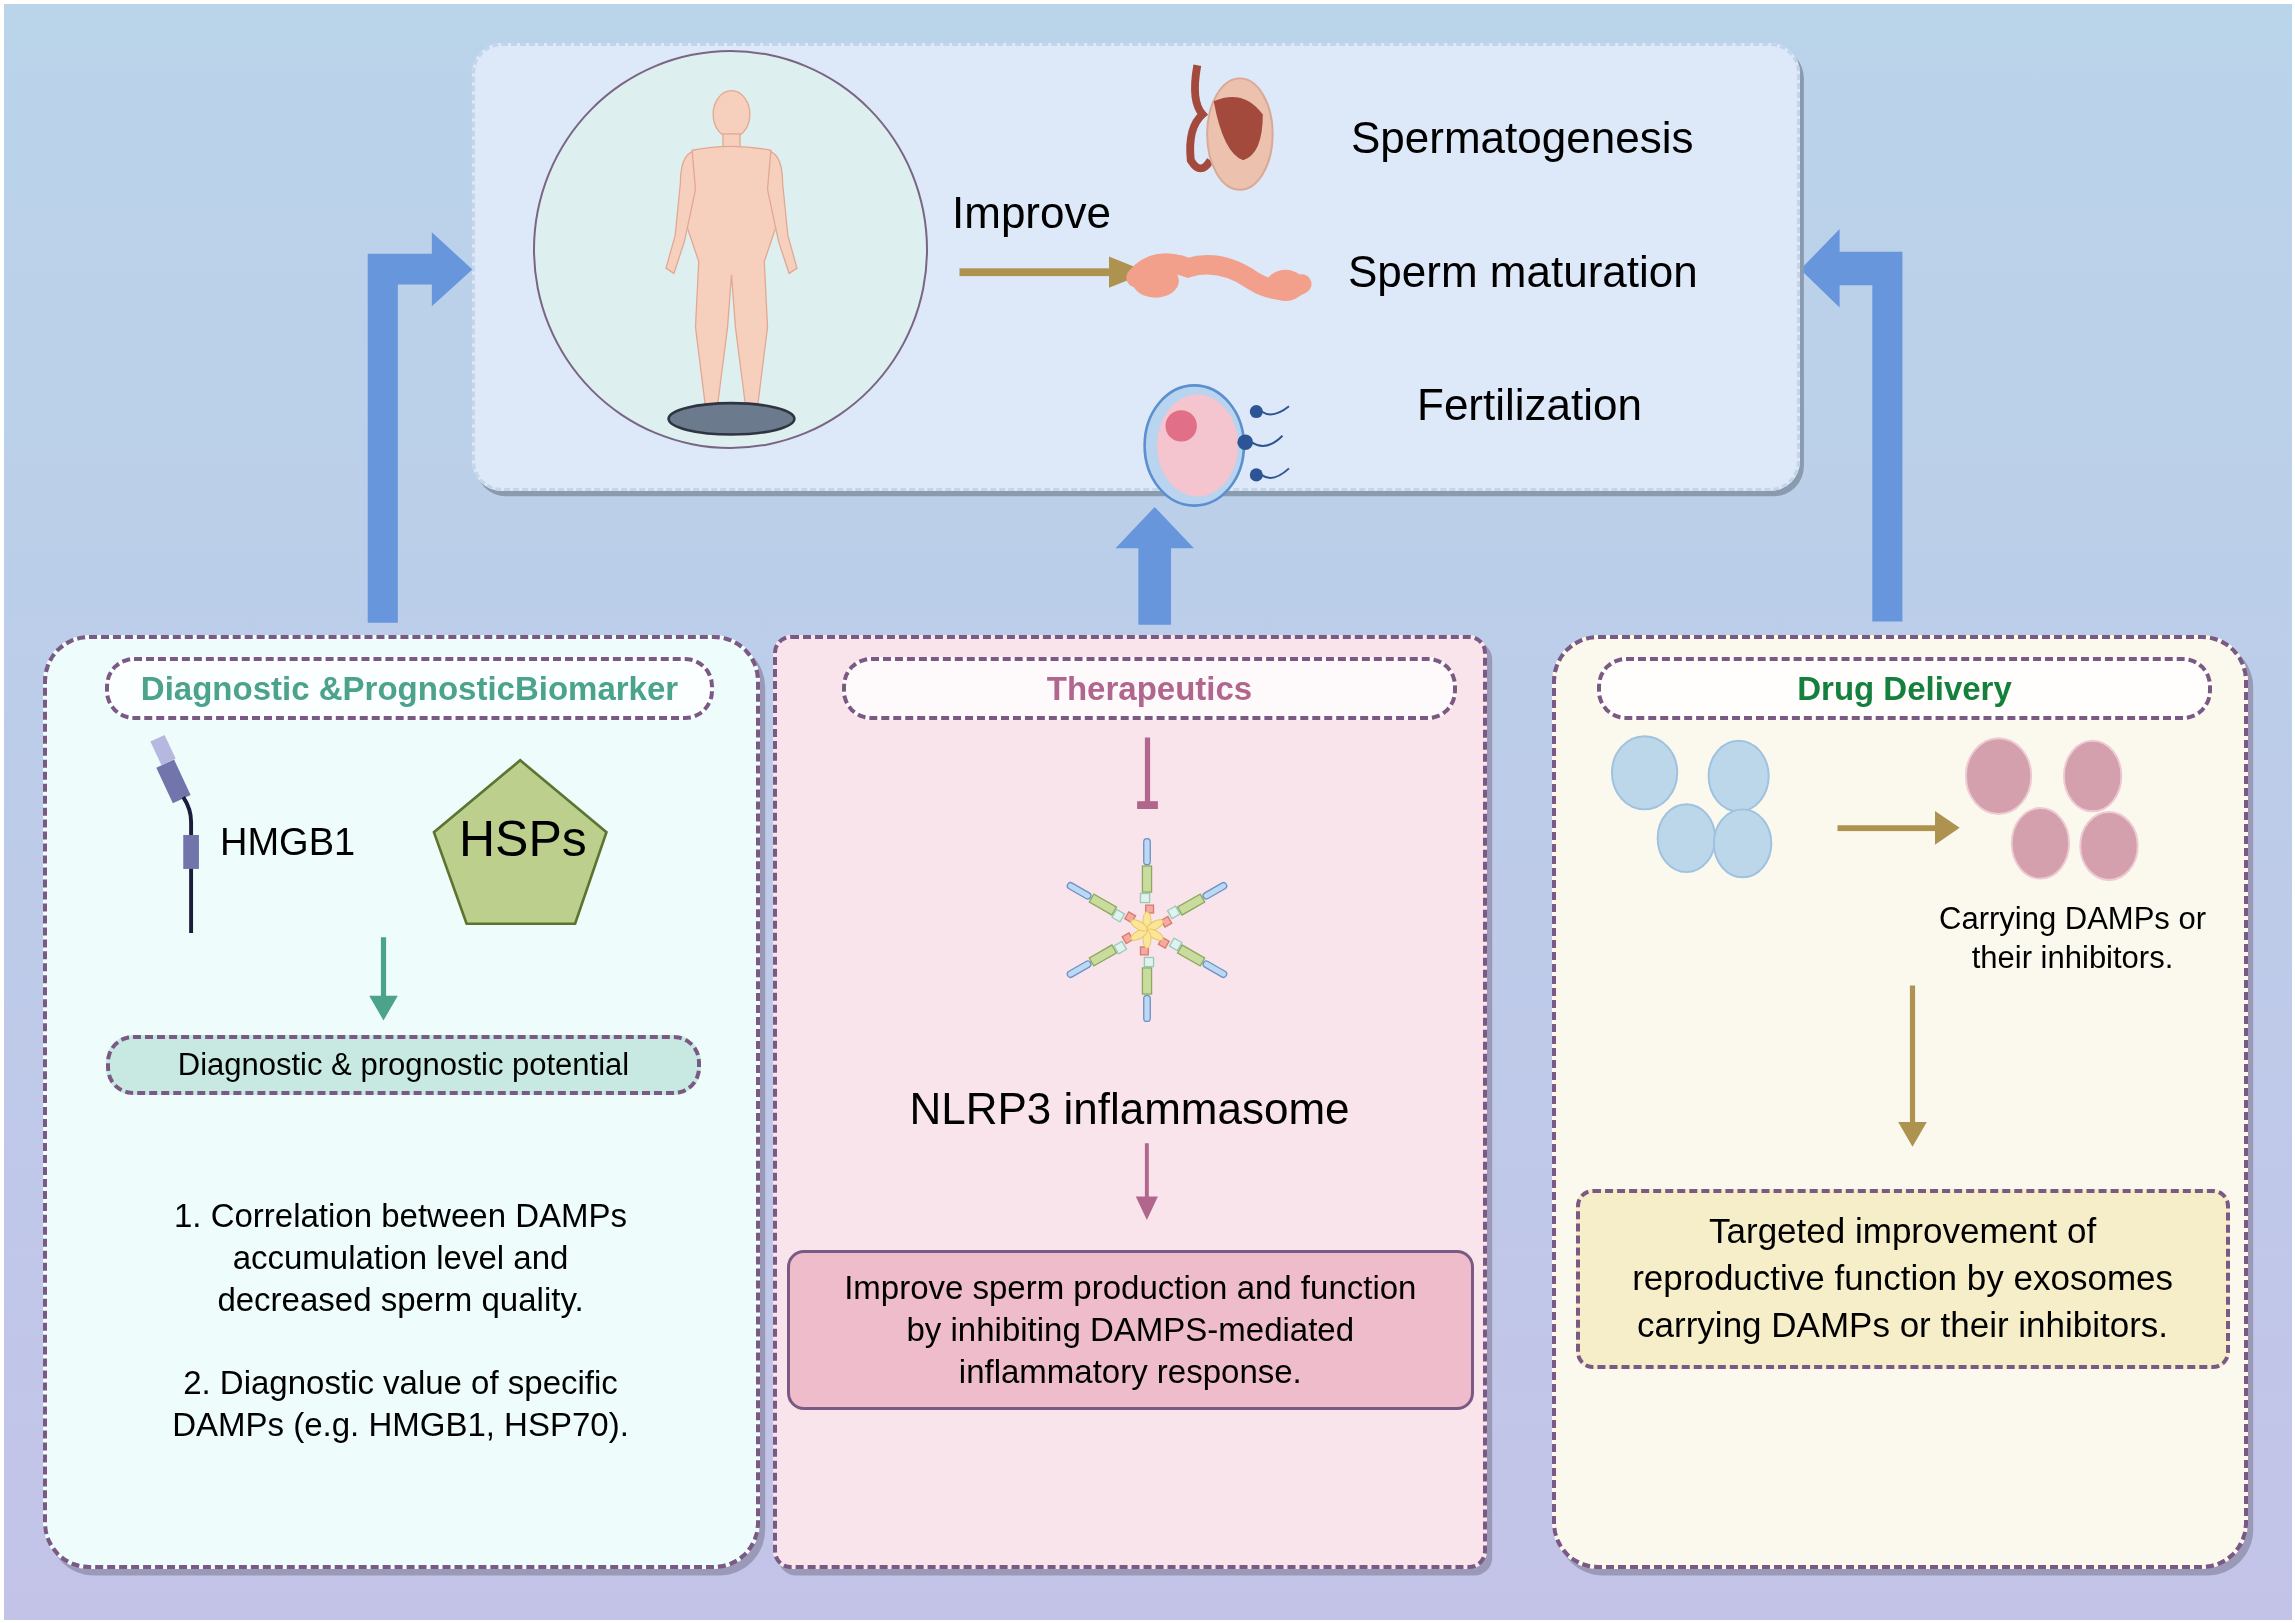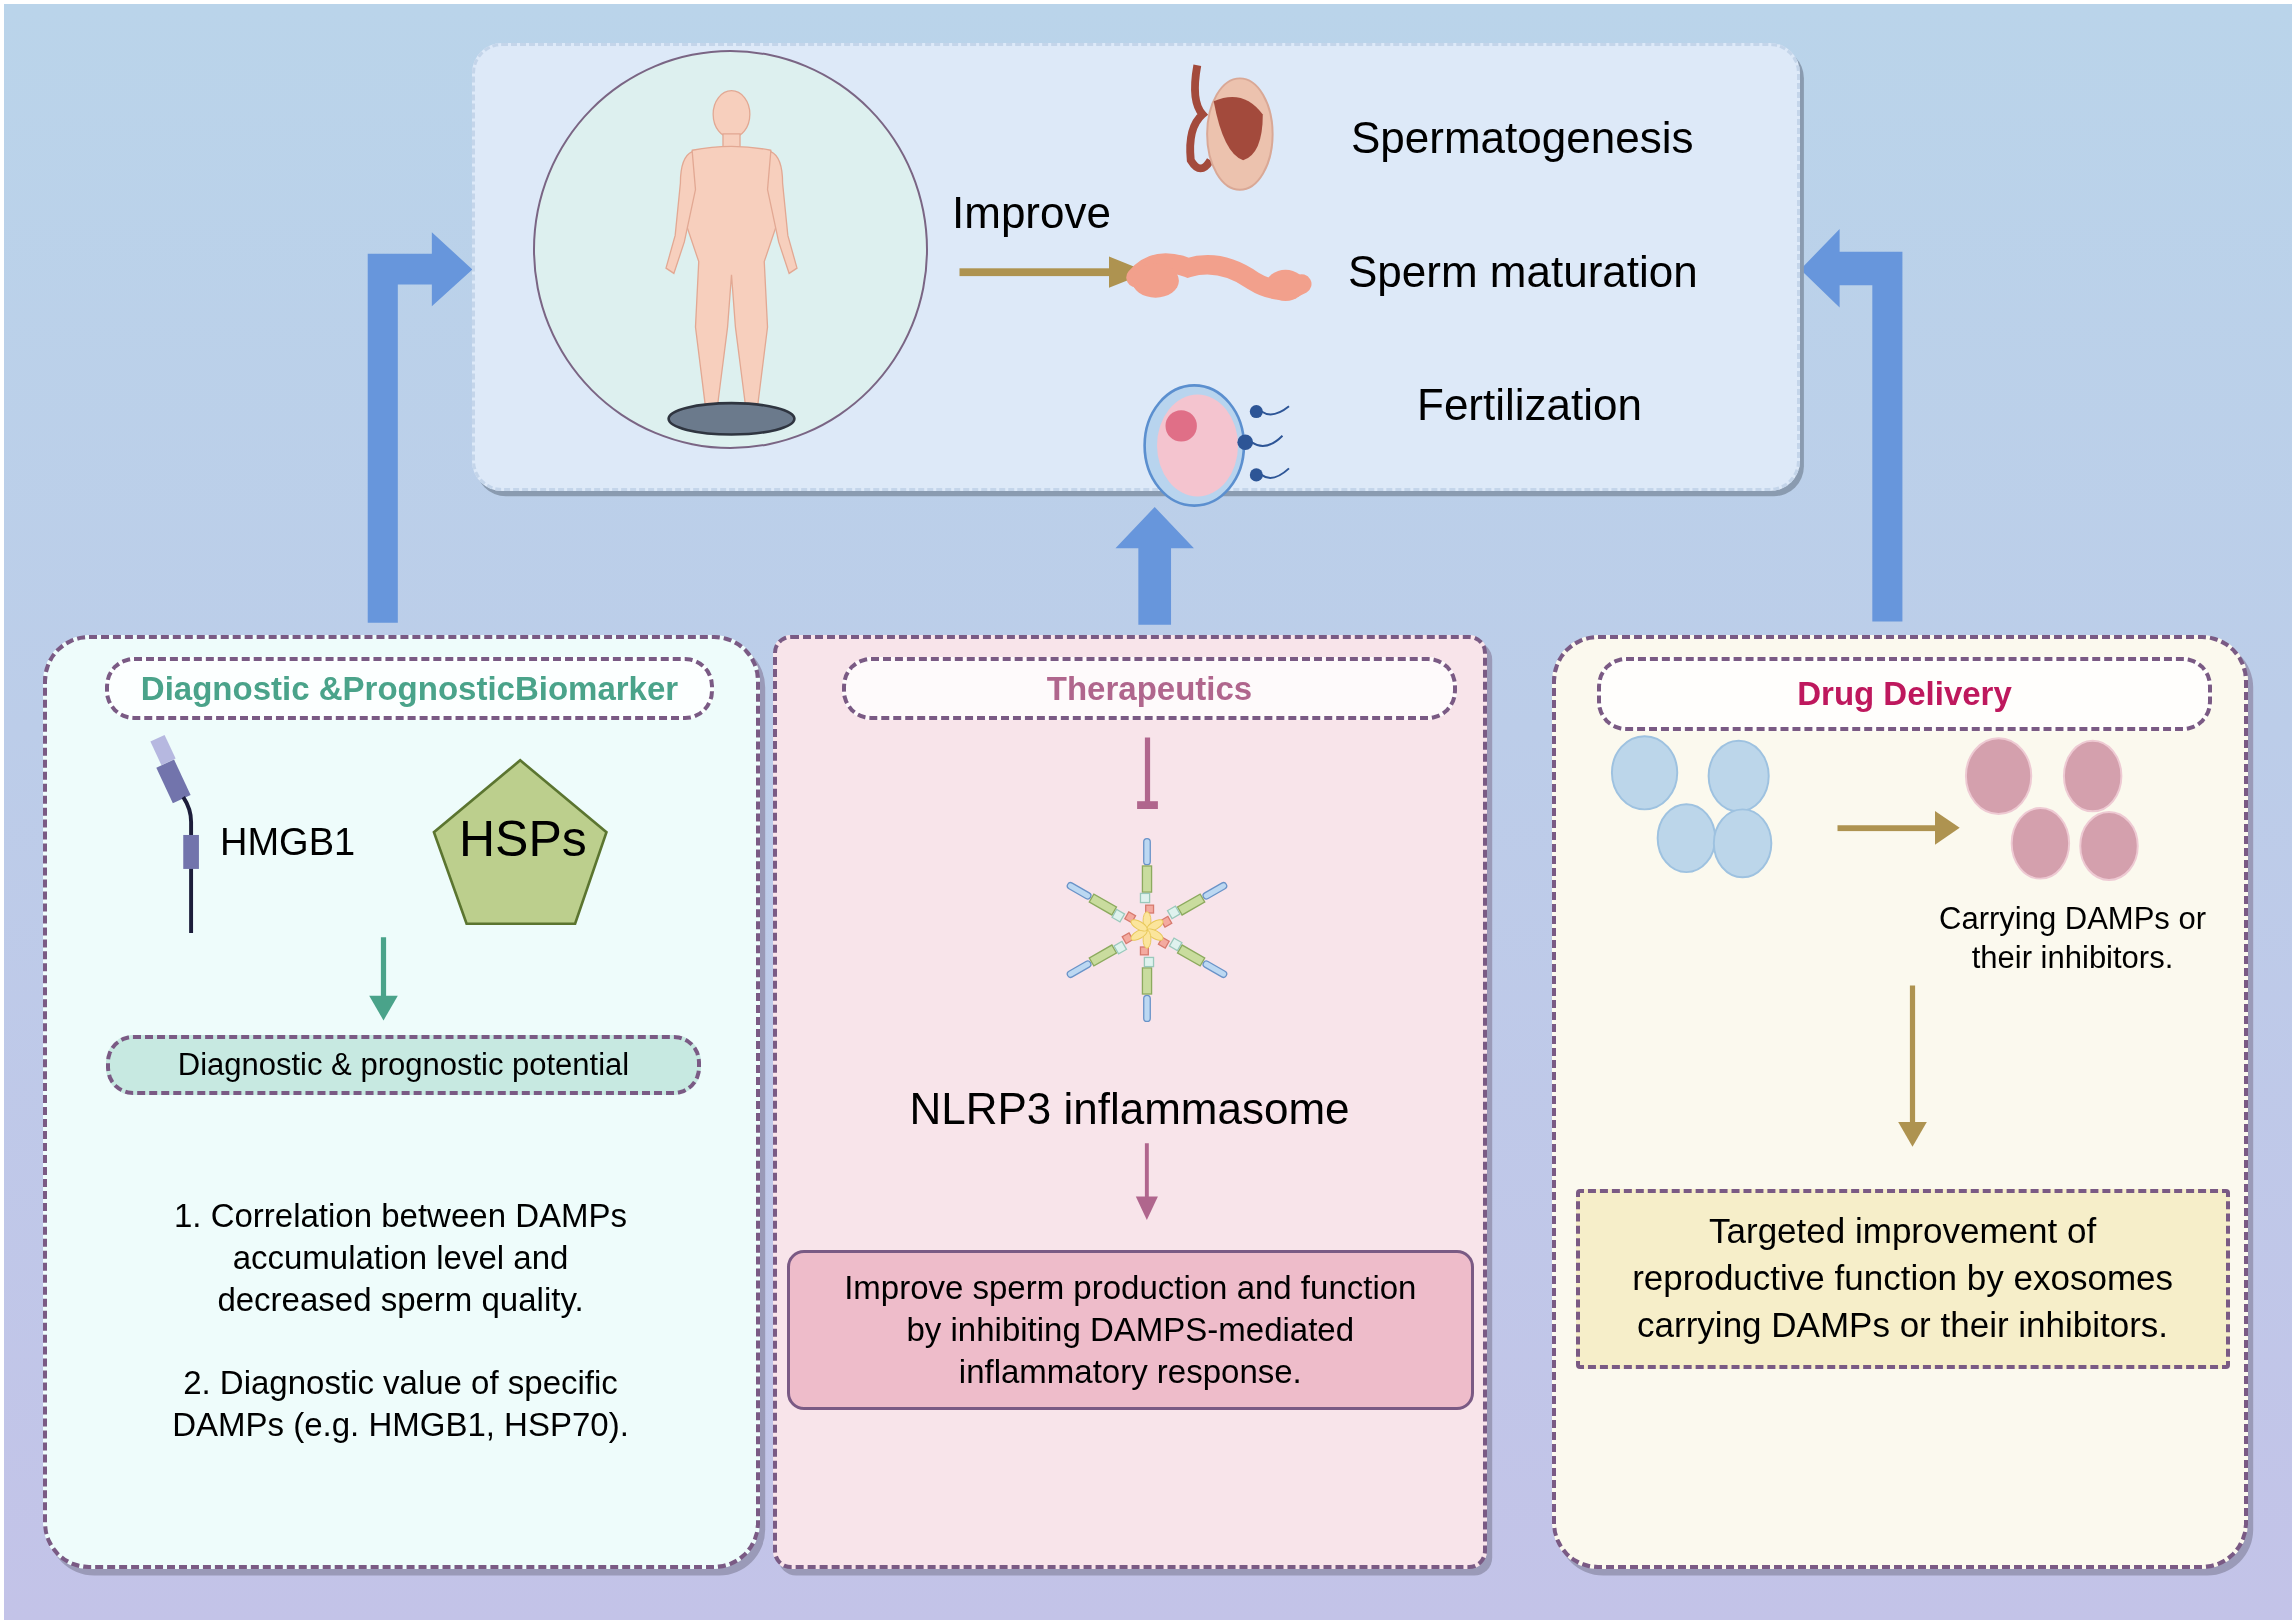--- a/index.html
+++ b/index.html
@@ -165,21 +165,21 @@
   <div class="abs" style="left:9.8px;top:611px;width:687px;height:160px;background:#eebcca;border:3.9px solid #7a5a84;border-radius:17px;box-sizing:border-box;">
     <div class="center-text" style="left:0;width:100%;top:14.4px;">
       <div>Improve sperm production and function</div>
       <div>by inhibiting DAMPS-mediated</div>
       <div>inflammatory response.</div>
     </div>
   </div>
 </div>
 
 <div class="abs panel p-right">
-  <div class="pill" style="left:41px;top:18.3px;width:615px;height:74px;color:#be185d;">
+  <div class="pill" style="left:41px;top:18.3px;width:615px;height:63px;color:#15803d;">
     <span>Drug Delivery</span>
   </div>
 
   <svg width="196" height="144" style="left:52px;top:101px" viewBox="0 0 300 220">
     <g fill="#bcd6ea" stroke="#9ec2e0" stroke-width="3">
       <ellipse cx="56" cy="50" rx="50" ry="56"></ellipse>
       <ellipse cx="200" cy="55" rx="46" ry="54"></ellipse>
       <ellipse cx="120" cy="150" rx="44" ry="52"></ellipse>
       <ellipse cx="206" cy="158" rx="44" ry="52"></ellipse>
     </g>
@@ -202,21 +202,21 @@
   <div class="center-text" style="left:353px;width:327px;top:260px;font-size:31px;line-height:39px;">
     <div>Carrying DAMPs or</div>
     <div>their inhibitors.</div>
   </div>
 
   <svg width="39" height="170" style="left:337px;top:346px" viewBox="0 0 60 260">
     <rect x="26" y="0" width="8" height="220" fill="#ae9350"></rect>
     <path d="M8 210 L30 248 L52 210 Z" fill="#ae9350"></path>
   </svg>
 
-  <div class="abs" style="left:19.6px;top:550px;width:654px;height:180px;background:#f6eec9;border:4.6px dashed #7a5a84;border-radius:4px;box-sizing:border-box;">
+  <div class="abs" style="left:19.6px;top:550px;width:654px;height:180px;background:#f6eec9;border:4.6px dashed #7a5a84;border-radius:17px;box-sizing:border-box;">
     <div class="center-text" style="left:0;width:100%;top:14.4px;font-size:35px;line-height:47px;">
       <div>Targeted improvement of</div>
       <div>reproductive function by exosomes</div>
       <div>carrying DAMPs or their inhibitors.</div>
     </div>
   </div>
 </div>
 
 
 </body></html>

